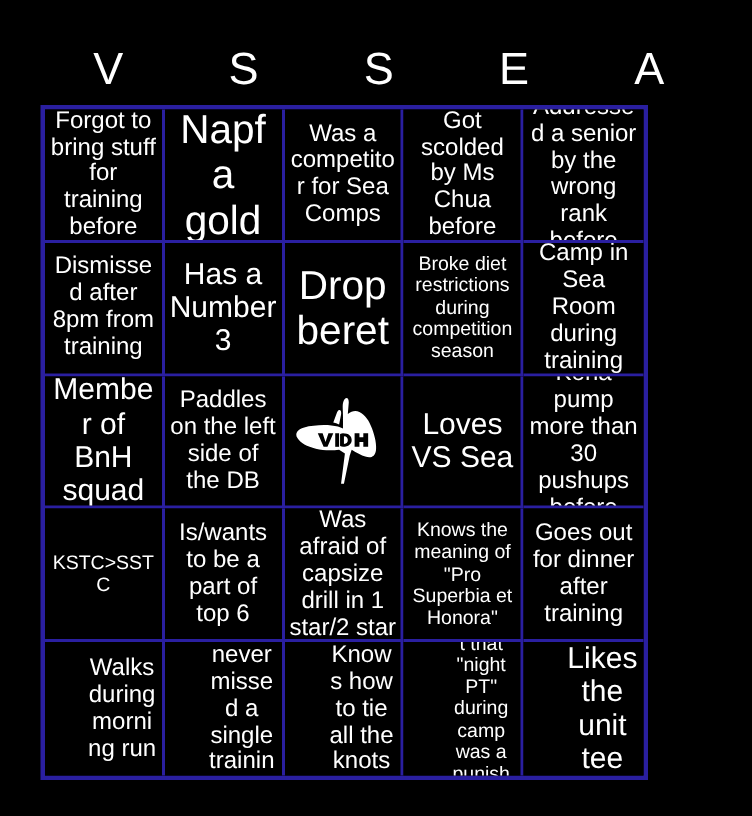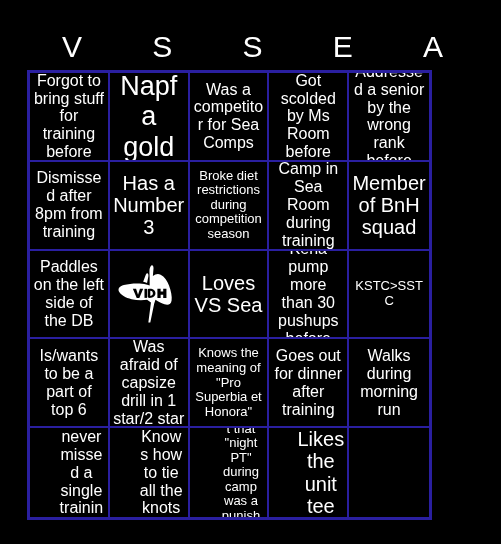--- a/index.html
+++ b/index.html
@@ -130,30 +130,33 @@
       <div class="bingo-cell">
         <span class="cell-text fs-md">Forgot to bring stuff for training before</span>
       </div>
       <div class="bingo-cell">
         <span class="cell-text fs-xxl">Napfa gold</span>
       </div>
       <div class="bingo-cell">
         <span class="cell-text fs-md">Was a competitor for Sea Comps</span>
       </div>
       <div class="bingo-cell">
-        <span class="cell-text fs-md">Got scolded by Ms Room before</span>
+        <span class="cell-text fs-md">Got scolded by Ms Chua before</span>
       </div>
       <div class="bingo-cell">
         <span class="cell-text fs-md">Addressed a senior by the wrong rank before</span>
       </div>
       <div class="bingo-cell">
         <span class="cell-text fs-md">Dismissed after 8pm from training</span>
       </div>
       <div class="bingo-cell">
         <span class="cell-text fs-xl">Has a Number 3</span>
+      </div>
+      <div class="bingo-cell">
+        <span class="cell-text fs-xxl">Drop beret</span>
       </div>
       <div class="bingo-cell">
         <span class="cell-text fs-sm">Broke diet restrictions during competition season</span>
       </div>
       <div class="bingo-cell">
         <span class="cell-text fs-md">Camp in Sea Room during training</span>
       </div>
       <div class="bingo-cell">
         <span class="cell-text fs-xl">Member of BnH squad</span>
       </div>

